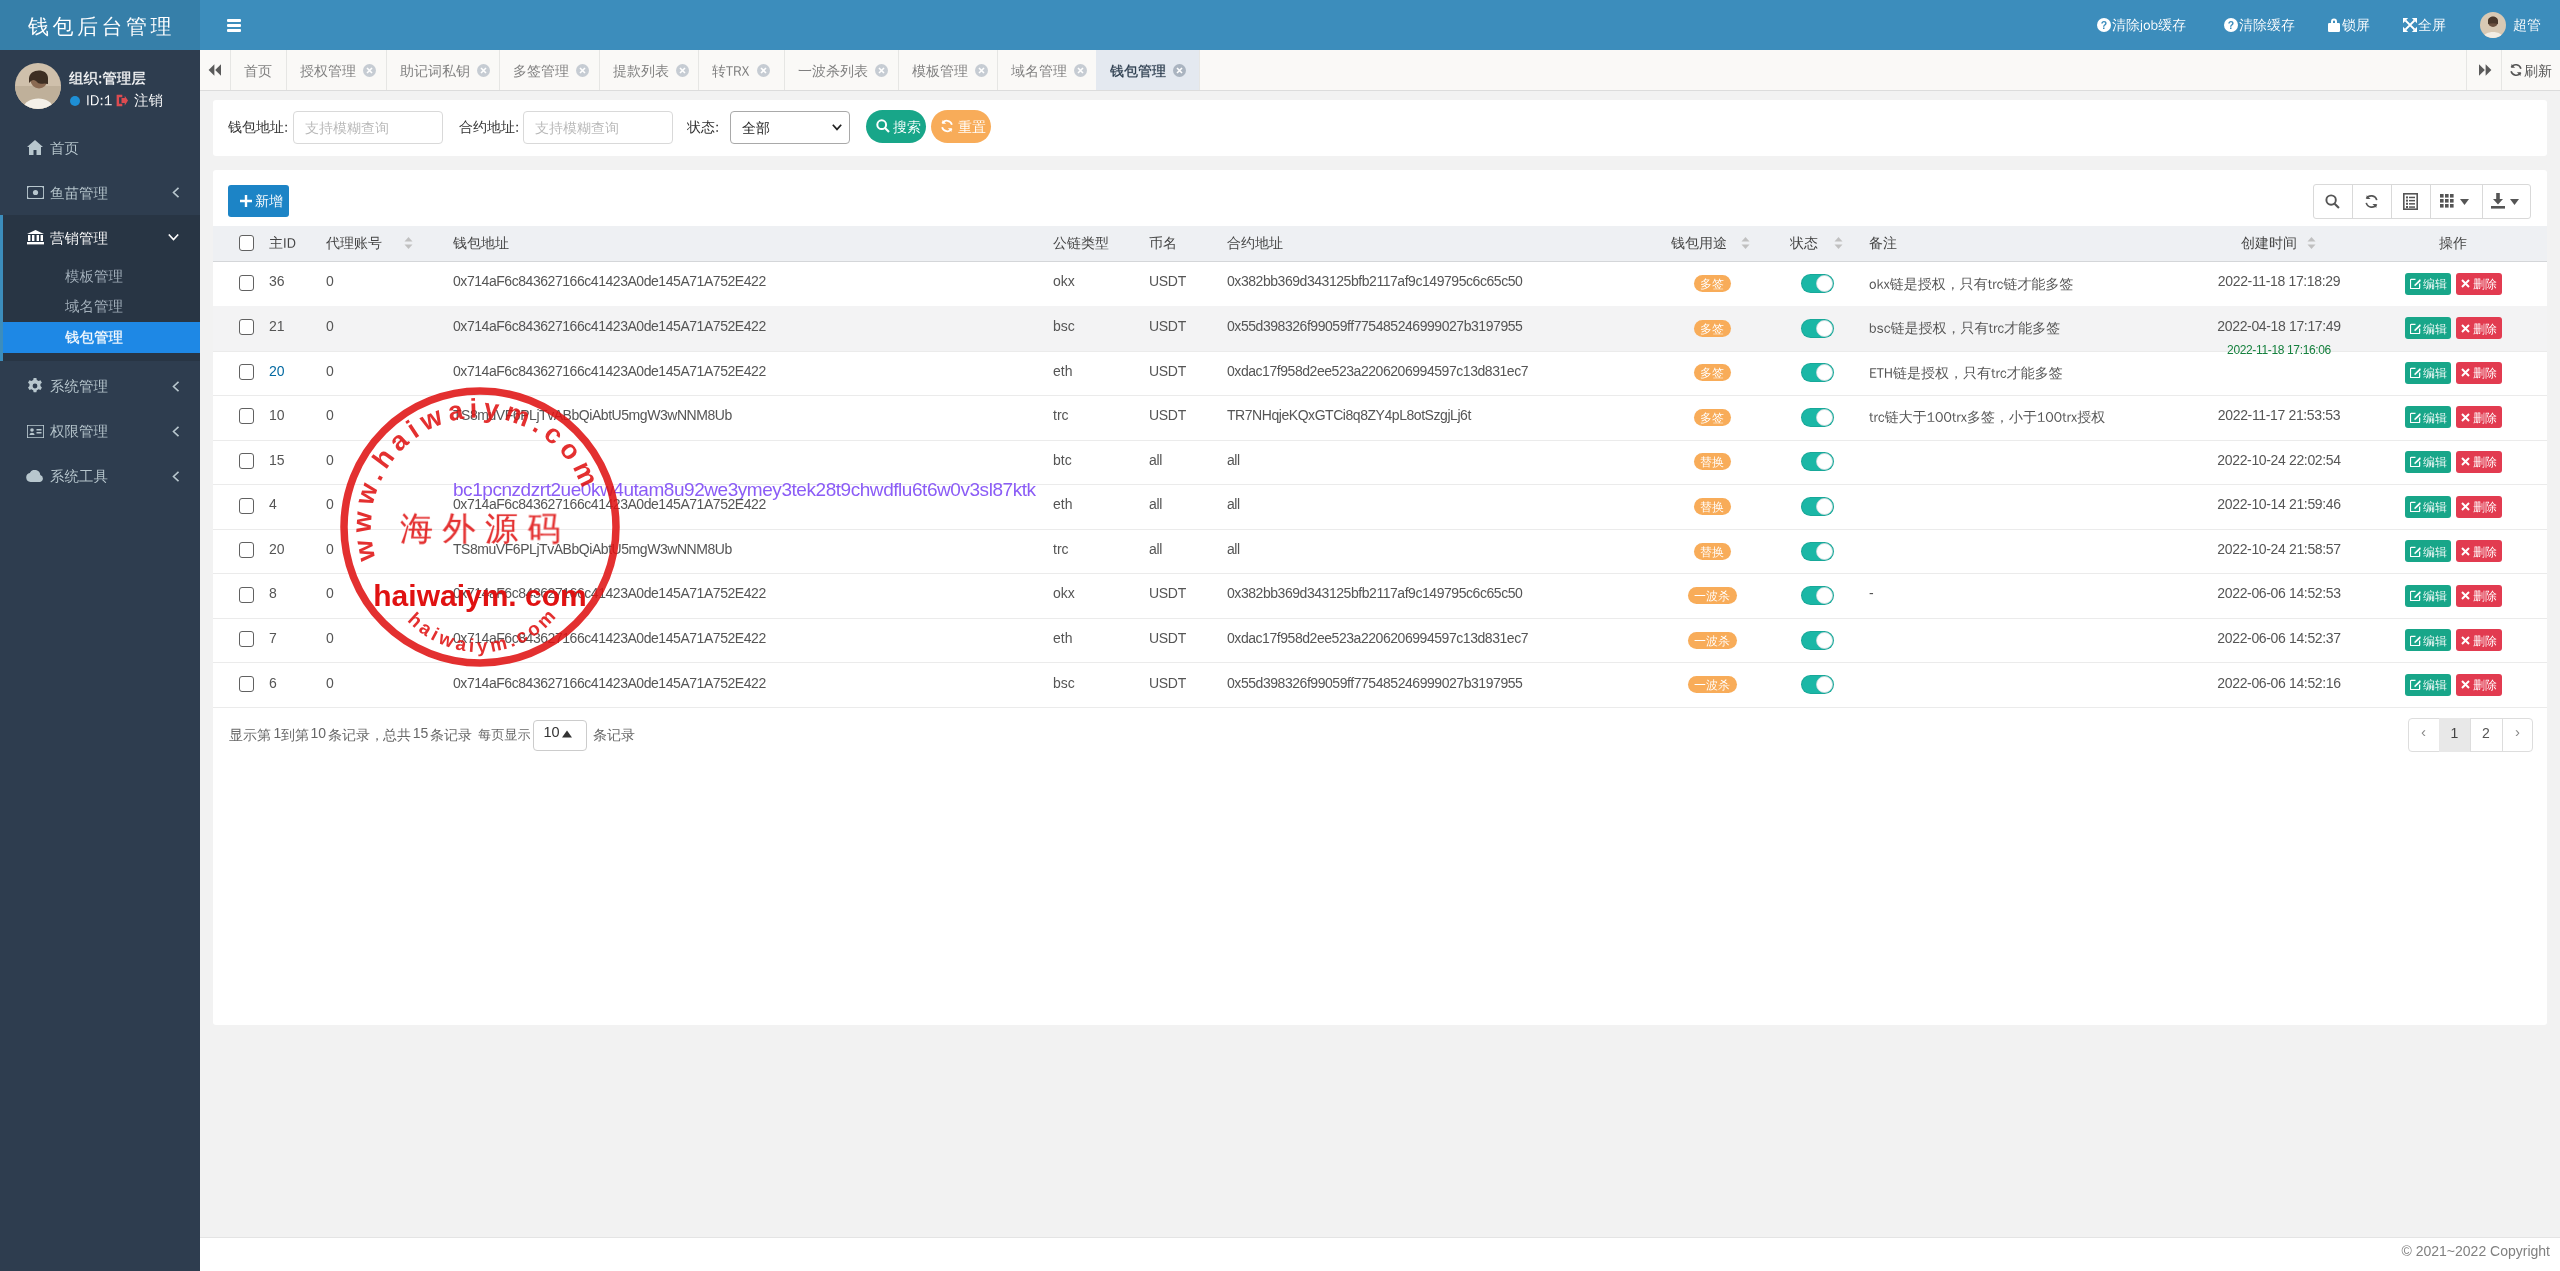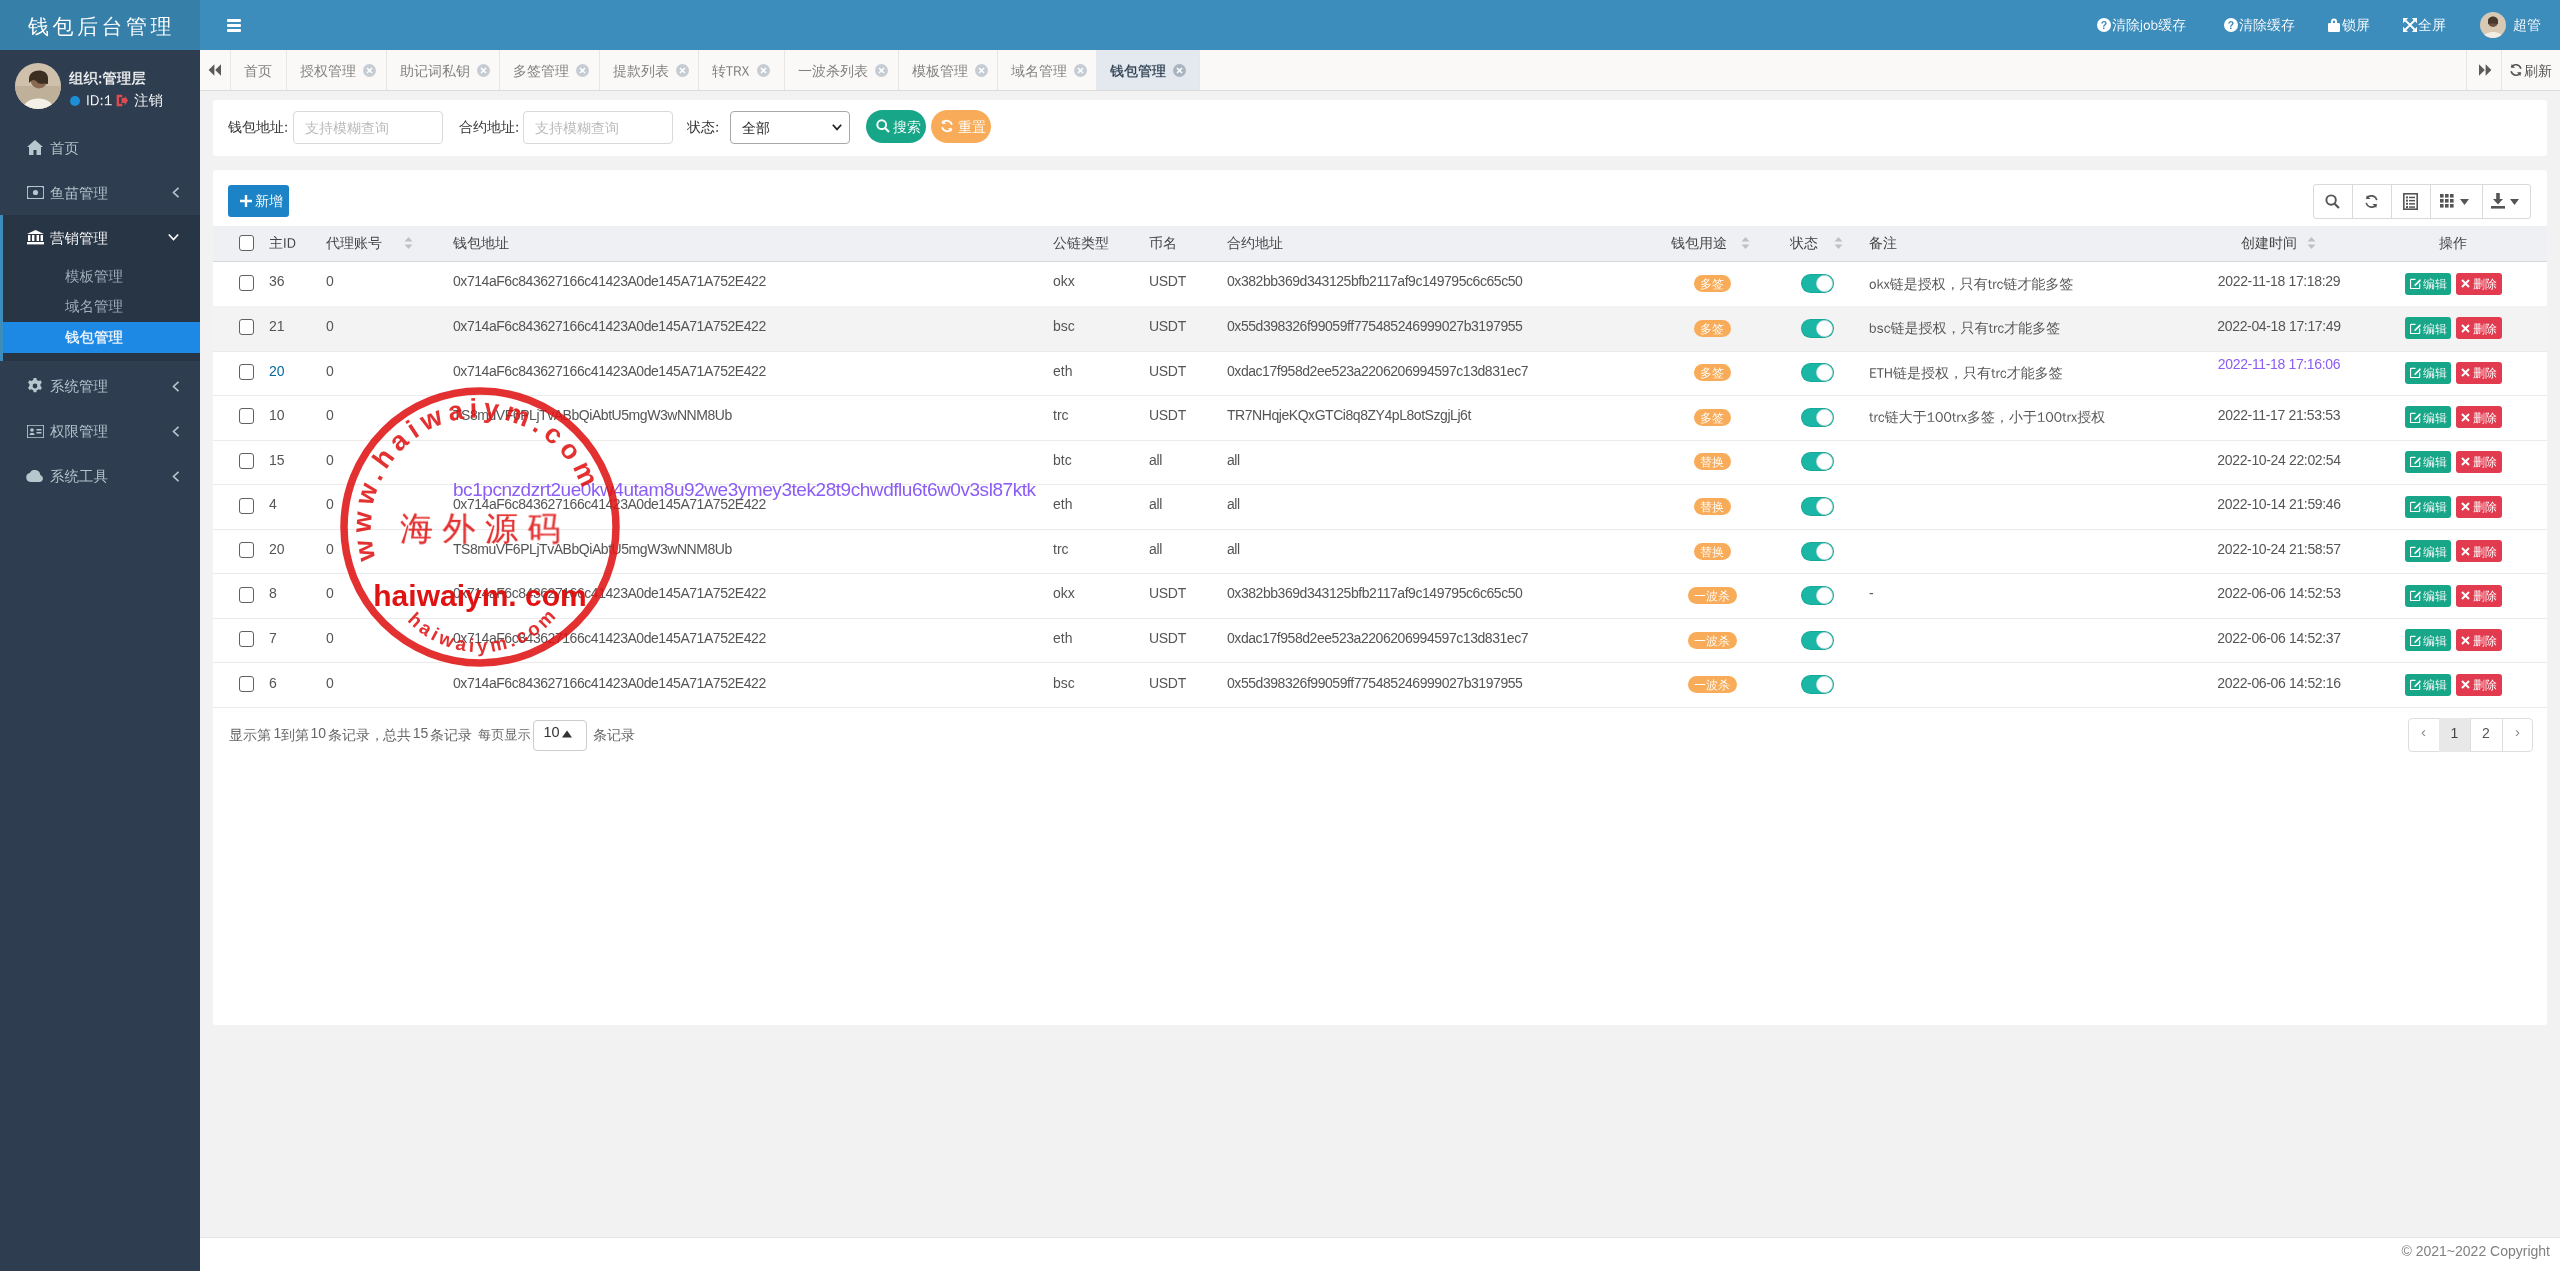--- a/index.html
+++ b/index.html
@@ -961,21 +961,21 @@
       <use href="#c6709" x="7904"></use>
       <use href="#c74" x="8928"></use>
       <use href="#c72" x="9255"></use>
       <use href="#c63" x="9582"></use>
       <use href="#c624d" x="10073"></use>
       <use href="#c80fd" x="11097"></use>
       <use href="#c591a" x="12121"></use>
       <use href="#c7b7e" x="13145"></use>
     </g>
   </svg>
-<span class="a t" style="left:2279.0px;top:357px;font-size:14.0px;color:#8b5cf6;transform:translateX(-50%);letter-spacing:-0.35px">2022-11-18 17:16:06</span>
+<span class="a t" style="left:2279.0px;top:344px;font-size:12px;color:#15803d;transform:translateX(-50%);letter-spacing:-0.35px">2022-11-18 17:16:06</span>
 <div class="a" style="left:2405.0px;top:361.8px;width:46.0px;height:22.0px;background:#18a689;border-radius:3px"></div>
 <svg class="a" style="left:2410.0px;top:367.3px" width="11" height="11" viewBox="0 0 12 12">
     <path d="M10.5 6v4.7a0.8 0.8 0 01-0.8 0.8H1.3a0.8 0.8 0 01-0.8-0.8V2.3a0.8 0.8 0 01.8-.8H6" stroke="#fff" stroke-width="1.4" fill="none"></path>
     <path d="M4.5 7.5L11 1l.8 2.3L5.5 9z" fill="#fff"></path>
   </svg>
 <svg class="a" style="left:2423.0px;top:367.30px" width="24.0" height="12.0" viewBox="0 -864 2048 1024">
     <g fill="#fff">
       <use href="#c7f16" x="0"></use>
       <use href="#c8f91" x="1024"></use>
     </g>

